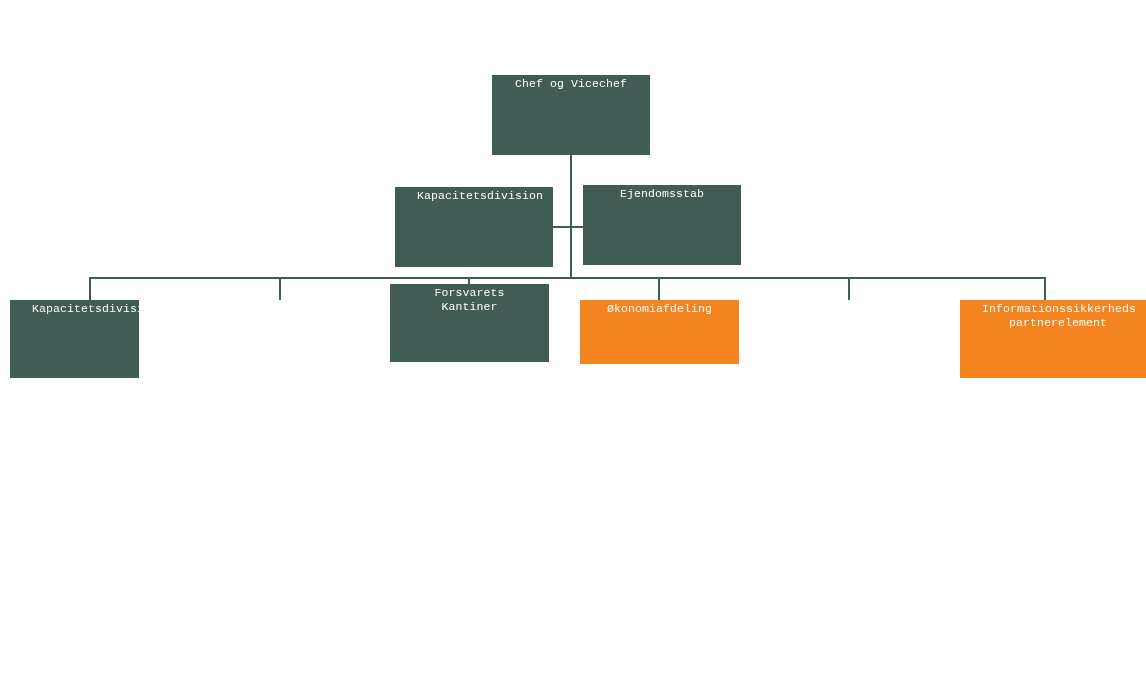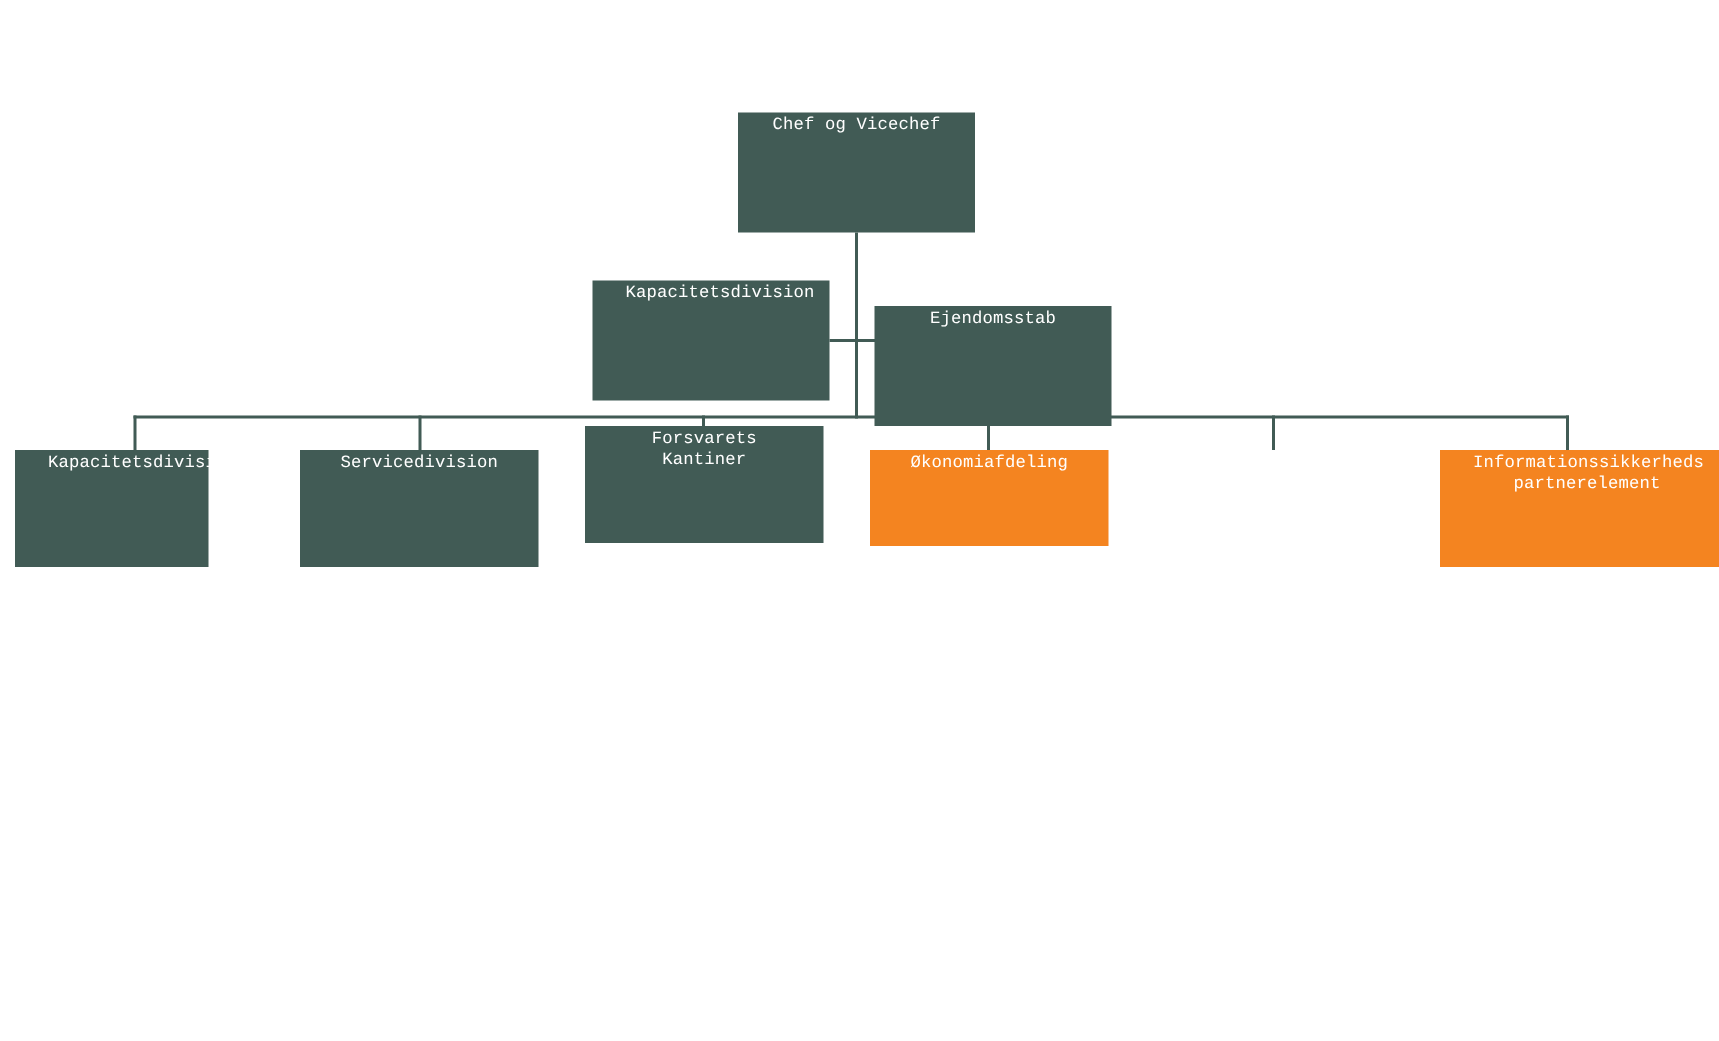--- a/index.html
+++ b/index.html
@@ -65,29 +65,26 @@
   <div class="connector v" style="left:848px; top:277px; height:23px;"></div>
   <div class="connector v" style="left:1044px; top:277px; height:23px;"></div>
 
   <div class="node teal" style="left:492px; top:75px; width:158px; height:80px;">
     <span class="node-label">Chef og Vicechef</span>
   </div>
 
   <div class="node teal" style="left:395px; top:187px; width:158px; height:80px;">
     <span class="node-label">Kapacitetsdivision</span>
   </div>
-  <div class="node teal" style="left:583px; top:204px; width:158px; height:80px;">
+  <div class="node teal" style="left:583px; top:185px; width:158px; height:80px;">
     <span class="node-label">Ejendomsstab</span>
   </div>
 
   <div class="node teal" style="left:10px; top:300px; width:129px; height:78px;">
     <span class="node-label">Kapacitetsdivision</span>
-  </div>
-  <div class="node teal" style="left:200px; top:300px; width:159px; height:78px;">
-    <span class="node-label">Servicedivision</span>
   </div>
   <div class="node teal" style="left:390px; top:284px; width:159px; height:78px;">
     <span class="node-label">Forsvarets Kantiner</span>
   </div>
   <div class="node orange" style="left:580px; top:300px; width:159px; height:64px;">
     <span class="node-label">Økonomiafdeling</span>
   </div>
   <div class="node orange" style="left:960px; top:300px; width:196px; height:78px;">
     <span class="node-label">Informationssikkerheds partnerelement</span>
   </div>

